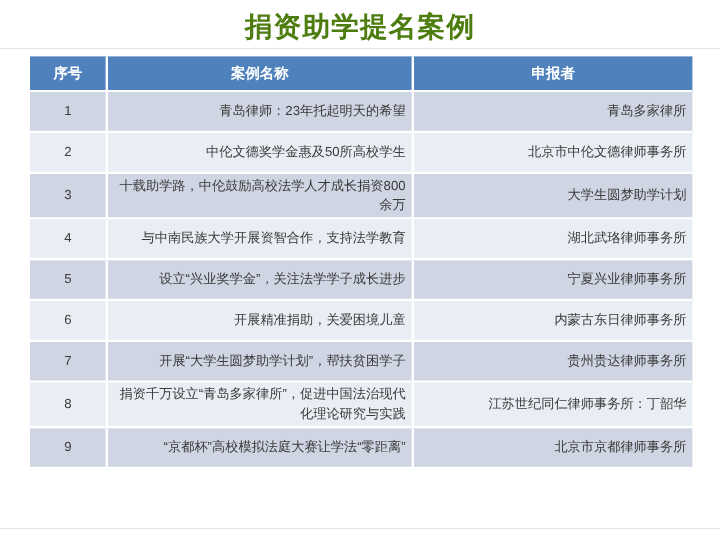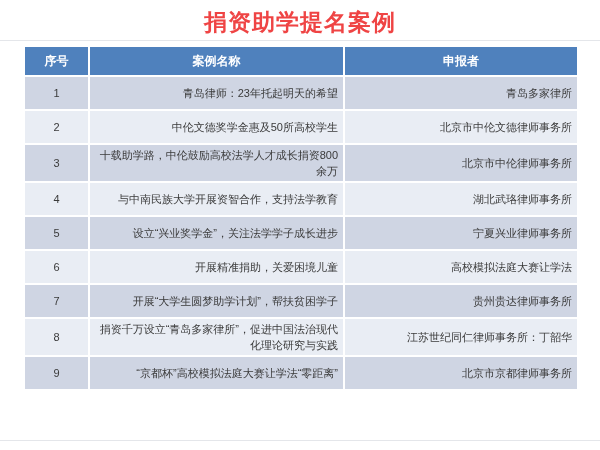--- a/index.html
+++ b/index.html
@@ -18,21 +18,21 @@
   .slide-title {
     position: absolute;
     top: 7px;
     left: 0;
     width: 600px;
     margin: 0;
     text-align: center;
     font-size: 23px;
     font-weight: bold;
     letter-spacing: 1px;
-    color: #ef4444;
+    color: #4d7c0f;
   }
   .rule {
     position: absolute;
     left: 0;
     width: 600px;
     height: 1px;
     background: #e4e6ea;
   }
   .rule-top { top: 40px; }
   .rule-bottom { top: 440px; }
@@ -106,36 +106,36 @@
         <td class="cell-app">青岛多家律所</td>
       </tr>
       <tr>
         <td class="cell-no">2</td>
         <td class="cell-case">中伦文德奖学金惠及50所高校学生</td>
         <td class="cell-app">北京市中伦文德律师事务所</td>
       </tr>
       <tr>
         <td class="cell-no">3</td>
         <td class="cell-case">十载助学路，中伦鼓励高校法学人才成长捐资800余万</td>
-        <td class="cell-app">北京市中伦律师事务所</td>
+        <td class="cell-app">大学生圆梦助学计划</td>
       </tr>
       <tr>
         <td class="cell-no">4</td>
         <td class="cell-case">与中南民族大学开展资智合作，支持法学教育</td>
         <td class="cell-app">湖北武珞律师事务所</td>
       </tr>
       <tr>
         <td class="cell-no">5</td>
         <td class="cell-case">设立“兴业奖学金”，关注法学学子成长进步</td>
         <td class="cell-app">宁夏兴业律师事务所</td>
       </tr>
       <tr>
         <td class="cell-no">6</td>
         <td class="cell-case">开展精准捐助，关爱困境儿童</td>
-        <td class="cell-app">高校模拟法庭大赛让学法</td>
+        <td class="cell-app">内蒙古东日律师事务所</td>
       </tr>
       <tr>
         <td class="cell-no">7</td>
         <td class="cell-case">开展“大学生圆梦助学计划”，帮扶贫困学子</td>
         <td class="cell-app">贵州贵达律师事务所</td>
       </tr>
       <tr>
         <td class="cell-no">8</td>
         <td class="cell-case">捐资千万设立“青岛多家律所”，促进中国法治现代化理论研究与实践</td>
         <td class="cell-app">江苏世纪同仁律师事务所：丁韶华</td>

